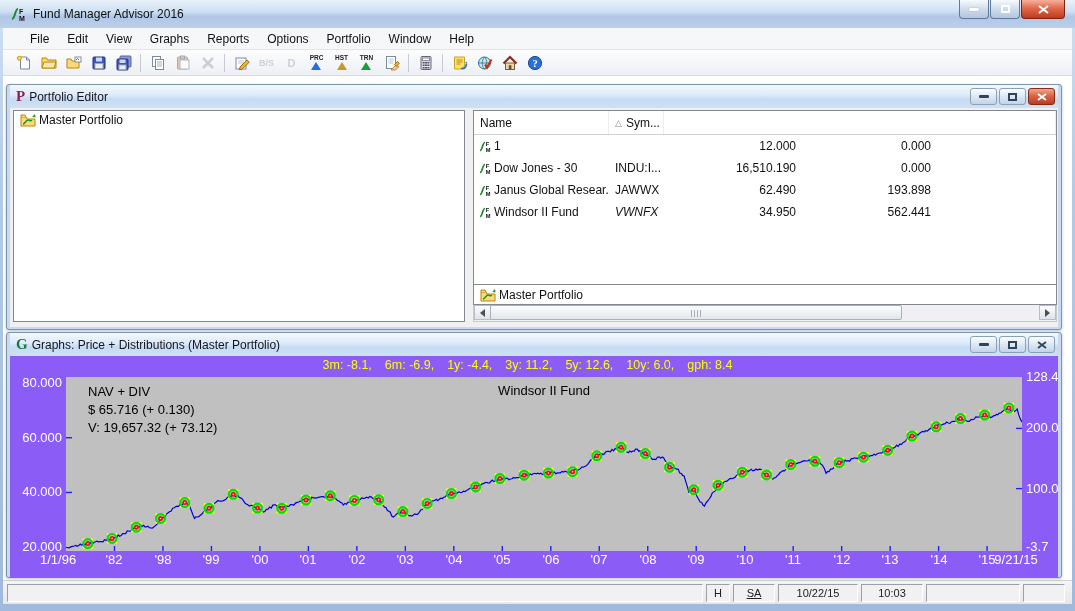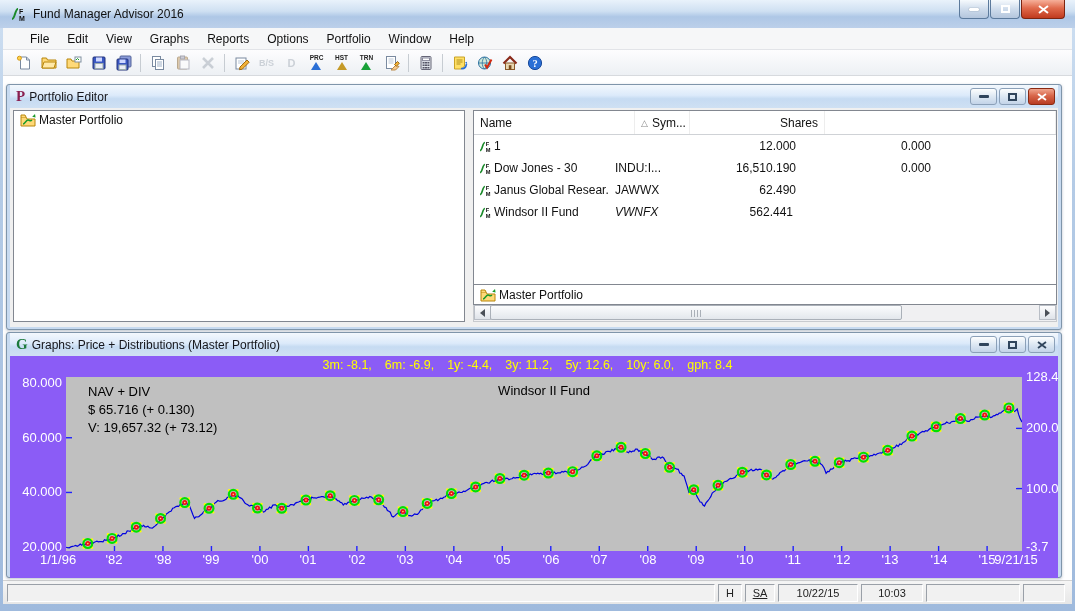--- a/index.html
+++ b/index.html
@@ -339,29 +339,26 @@
                     <path d="M3 11c2 0 3-4 5-4s2 2 4 0" stroke="#1a9a2a" stroke-width="1.4" fill="none"></path>
                     <path d="M12.2 3.8L15 1l.6 3.4z" fill="#1a9a2a"></path>
                   </svg>
               </span>
               <span>Master Portfolio</span>
             </div>
           </div>
           <div class="right-panel">
             <div class="holdings" id="holdings">
                 <div class="hrow hhead">
-                  <div class="hcell" style="width: 161px; flex: 0 0 auto;">
+                  <div class="hcell" style="width: 135px; flex: 0 0 auto;">
                     <span>Name</span>
                   </div>
                   <div class="hcell" style="width: 55px; flex: 0 0 auto;">
                     <span class="sort-glyph">△</span>
                     <span>Sym...</span>
-                  </div>
-                  <div class="hcell num" style="width: 135px; flex: 0 0 auto;">
-                    <span>Shares</span>
                   </div>
                   <div class="hcell" style="width: 118px; flex: 1 1 0%;">
                     <span></span>
                   </div>
                 </div>
                 <div class="hrow">
                   <div class="hcell" style="width: 135px; border-right: none; padding: 0px 4px;">
                     <span style="margin-right: 3px; flex: 0 0 auto;">
                       <svg width="13" height="13" viewBox="0 0 16 16">
                         <path d="M2.5 13c3 0 3-10 6-10" stroke="#1a8a2a" stroke-width="2" fill="none"></path>
@@ -396,33 +393,35 @@
                       <svg width="13" height="13" viewBox="0 0 16 16">
                         <path d="M2.5 13c3 0 3-10 6-10" stroke="#1a8a2a" stroke-width="2" fill="none"></path>
                         <text x="9.5" y="7.5" font-size="7" font-weight="bold" fill="#111" font-family="Liberation Sans,sans-serif">F</text>
                         <text x="9.5" y="15" font-size="7" font-weight="bold" fill="#111" font-family="Liberation Sans,sans-serif">M</text>
                       </svg>
                     </span>
                     <span>Janus Global Resear...</span>
                   </div>
                   <div class="hcell" style="width: 55px; border-right: none;">JAWWX</div>
                   <div class="hcell num" style="width: 138px; border-right: none;">62.490</div>
+                  <div class="hcell num" style="width: 135px; border-right: none;">193.898</div>
                 </div>
                 <div class="hrow">
                   <div class="hcell" style="width: 135px; border-right: none; padding: 0px 4px;">
                     <span style="margin-right: 3px; flex: 0 0 auto;">
                       <svg width="13" height="13" viewBox="0 0 16 16">
                         <path d="M2.5 13c3 0 3-10 6-10" stroke="#1a8a2a" stroke-width="2" fill="none"></path>
                         <text x="9.5" y="7.5" font-size="7" font-weight="bold" fill="#111" font-family="Liberation Sans,sans-serif">F</text>
                         <text x="9.5" y="15" font-size="7" font-weight="bold" fill="#111" font-family="Liberation Sans,sans-serif">M</text>
                       </svg>
                     </span>
                     <span>Windsor II Fund</span>
                   </div>
                   <div class="hcell" style="width: 55px; border-right: none; font-style: italic;">VWNFX</div>
+                  <div class="hcell num" style="width: 138px; border-right: none;">34.950</div>
                   <div class="hcell num" style="width: 135px; border-right: none;">562.441</div>
                 </div>
               </div>
             <div class="pf-footer">
               <span>
                 <svg width="16" height="14" viewBox="0 0 16 14">
                     <path d="M1 4h5l1 2h8v7H1z" fill="#ffd978" stroke="#b8860b"></path>
                     <path d="M1 4V2h4l1 2" fill="#ffd978" stroke="#b8860b"></path>
                     <path d="M3 11c2 0 3-4 5-4s2 2 4 0" stroke="#1a9a2a" stroke-width="1.4" fill="none"></path>
                     <path d="M12.2 3.8L15 1l.6 3.4z" fill="#1a9a2a"></path>
@@ -807,21 +806,21 @@
 
     </div>
 
     <div class="statusbar" id="statusbar">
         <div class="sb-panel sb-grow">
           <span></span>
         </div>
         <div class="sb-panel" style="width: 24px;">
           <span>H</span>
         </div>
-        <div class="sb-panel" style="width: 30px;">
+        <div class="sb-panel" style="width: 42px;">
           <span class="sb-underline">SA</span>
         </div>
         <div class="sb-panel" style="width: 80px;">
           <span>10/22/15</span>
         </div>
         <div class="sb-panel" style="width: 62px;">
           <span>10:03</span>
         </div>
         <div class="sb-panel" style="width: 94px;">
           <span></span>

